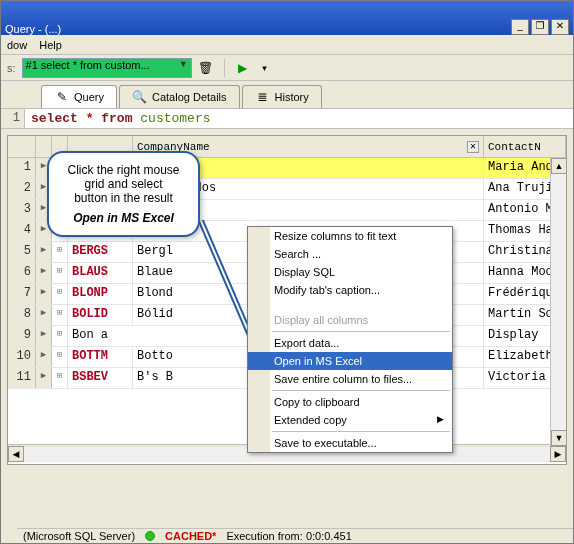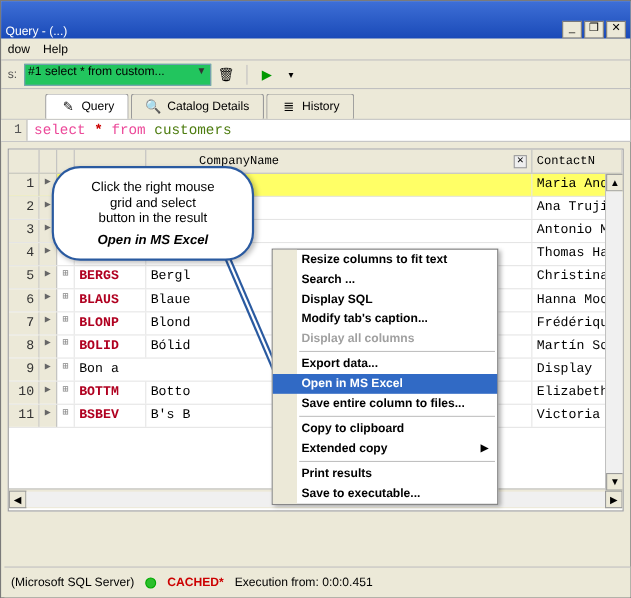--- a/index.html
+++ b/index.html
@@ -14,57 +14,57 @@
 .dropdown { display: flex; background: #22c55e; border: 1px solid #7f9db9; height: 20px; width: 170px; padding: 0 3px; font-size: 11px; }
 .dropdown .dd-arrow { margin-left: auto; font-size: 9px; color:#333; }
 .ico { width: 16px; height: 16px; display: inline-flex; align-items: center; justify-content: center; font-size: 12px; }
 .sep { width: 1px; height: 18px; background: #c0c0c0; margin: 0 4px; }
 .tabs { display: flex; gap: 2px; padding: 4px 40px 0 40px; border-bottom: 1px solid #c0c0c0; }
 .tab { display: flex; align-items: center; gap: 4px; padding: 3px 12px; background: #ece9d8; border: 1px solid #9a9a9a; border-bottom: none; border-radius: 3px 3px 0 0; }
 .tab.active { background: #fff; }
 .sql-area { display: flex; background: #fff; border-bottom: 1px solid #c0c0c0; }
 .gutter { width: 24px; background: #ece9d8; border-right: 1px solid #c0c0c0; padding: 2px 4px; text-align: right; color:#555; font-family: 'Courier New', monospace; font-size:12px;}
 .sql { flex: 1; padding: 2px 6px; font-family: 'Courier New', monospace; font-size: 13px; }
-.kw { color: #ec4899; font-weight: normal; }
+.kw { color: #7f1d1d; font-weight: bold; }
 .star { color: #cc0000; font-weight: bold; }
 .tbl { color: #4d7c0f; }
 .grid-wrap { position: relative; margin: 6px; border: 1px solid #9a9a9a; background: #fff; height: 330px; overflow: hidden; }
 .grid-header { display: flex; height: 22px; background: #ece9d8; border-bottom: 1px solid #c0c0c0; }
 .gh { border-right: 1px solid #c0c0c0; display: flex; align-items: center; padding: 0 4px; font-size: 11px; font-family:'Courier New',monospace; }
 .gh0 { width: 28px; }
 .gh1 { width: 16px; }
 .gh2 { width: 16px; }
 .gh3 { width: 65px; position:relative; }
-.gh4 { flex: 1; position:relative;margin-left:44px; }
+.gh4 { flex: 1; position:relative; }
 .gh5 { width: 82px; position: relative; }
 .gh .xbtn { margin-left: auto; font-size:10px; border:1px solid #999; width:12px; height:12px; line-height:10px; text-align:center; background:#eee; }
 .grid-body { height: 286px; overflow: hidden; position: relative; }
 .row { display: flex; height: 21px; border-bottom: 1px solid #e5e5e5; font-family: 'Courier New', monospace; font-size: 12px; }
 .cell { border-right: 1px solid #e5e5e5; padding: 2px 4px; overflow: hidden; white-space: nowrap; }
 .c0 { width: 28px; background: #ece9d8; text-align: right; color:#333; border-right:1px solid #c0c0c0;}
 .c1 { width: 16px; background: #ece9d8; text-align: center; color:#666;border-right:1px solid #c0c0c0; font-size:9px;}
 .c2 { width: 16px; text-align:center; font-size:9px; color:#888;}
 .c3 { width: 65px; color: #b00020; font-weight: bold; }
 .c4 { flex: 1; }
 .c5 { width: 82px; }
 .row.hl { background: #ffff66; }
 .scroll-h { height: 18px; background:#ece9d8; border-top:1px solid #c0c0c0; display:flex; align-items:center; }
 .sbtn { width:16px; height:16px; border:1px solid #9a9a9a; background:#ece9d8; font-size:9px; text-align:center; line-height:14px; }
 .strack { flex:1; height:14px; background:#f0f0f0; }
 .scroll-v { position:absolute; right:0; top:22px; bottom:18px; width:16px; background:#ece9d8; border-left:1px solid #c0c0c0; display:flex; flex-direction:column;}
 .context-menu { position: absolute; left: 246px; top: 225px; width: 206px; background: #fff; border: 1px solid #7a7a7a; box-shadow: 2px 2px 4px rgba(0,0,0,0.3); z-index: 100; }
 .cm-strip { position:absolute; left:0; top:0; bottom:0; width:22px; background:#ece9d8; }
-.cm-item { position:relative; padding: 3px 8px 3px 26px; font-size: 11px; cursor: default; font-weight: bold; }
+.cm-item { position:relative; padding: 3px 8px 3px 26px; font-size: 11px; cursor: default; }
 .cm-item.sel { background: #316ac5; color: #fff; }
-.cm-item.dis { color: #a0a0a0; }
+.cm-item.dis { color: #a0a0a0; margin-top: 12px; }
 .cm-sep { height: 1px; background: #c0c0c0; margin: 2px 2px 2px 24px; }
 .cm-arrow { float: right; font-size: 9px; }
-.callout { position: absolute; left: 46px; top: 150px; width: 184px; background: #fff; border: 2px solid #2a5aa0; border-radius: 26px; padding: 10px 8px; text-align: center; font-size: 12px; z-index: 50; box-shadow: 2px 2px 5px rgba(0,0,0,0.25); }
+.callout { position: absolute; left: 46px; top: 150px; width: 153px; background: #fff; border: 2px solid #2a5aa0; border-radius: 16px; padding: 10px 8px; text-align: center; font-size: 12px; z-index: 50; box-shadow: 2px 2px 5px rgba(0,0,0,0.25); }
 .callout .ob { font-style: italic; font-weight: bold; margin-top: 6px; }
-.statusbar { position: absolute; bottom: 0; left: 3px; right: 0; height: 28px; background: #ece9d8; border-top: 1px solid #c0c0c0; display: flex; align-items: center; padding: 0 6px; gap: 10px; font-size: 11px; }
+.statusbar { position: absolute; bottom: 0; left: 16px; right: 0; height: 15px; background: #ece9d8; border-top: 1px solid #c0c0c0; display: flex; align-items: center; padding: 0 6px; gap: 10px; font-size: 11px; }
 .dot { width: 10px; height: 10px; background: #2bbf2b; border-radius: 50%; border:1px solid #0a0; }
 .cached { color: #c00; font-weight: bold; }
 svg.tail { position:absolute; left:190px; top:210px; z-index:49; pointer-events:none;}
 </style>
 </head>
 <body>
 
 <div class="window">
   <div class="titlebar">
     <span>Query - (...)</span>
@@ -254,21 +254,20 @@
     <div class="cm-item">Export data...</div>
     <div class="cm-item sel">Open in MS Excel</div>
     <div class="cm-item">Save entire column to files...</div>
     <div class="cm-sep"></div>
     <div class="cm-item">Copy to clipboard</div>
     <div class="cm-item">
       <span>Extended copy</span>
       <span class="cm-arrow">▶</span>
     </div>
     <div class="cm-sep"></div>
-    <div class="cm-item">Print results</div>
     <div class="cm-item">Save to executable...</div>
   </div>
 
   <div class="statusbar">
     <span>(Microsoft SQL Server)</span>
     <span class="dot"></span>
     <span class="cached">CACHED*</span>
     <span>Execution from: 0:0:0.451</span>
   </div>
 </div>

